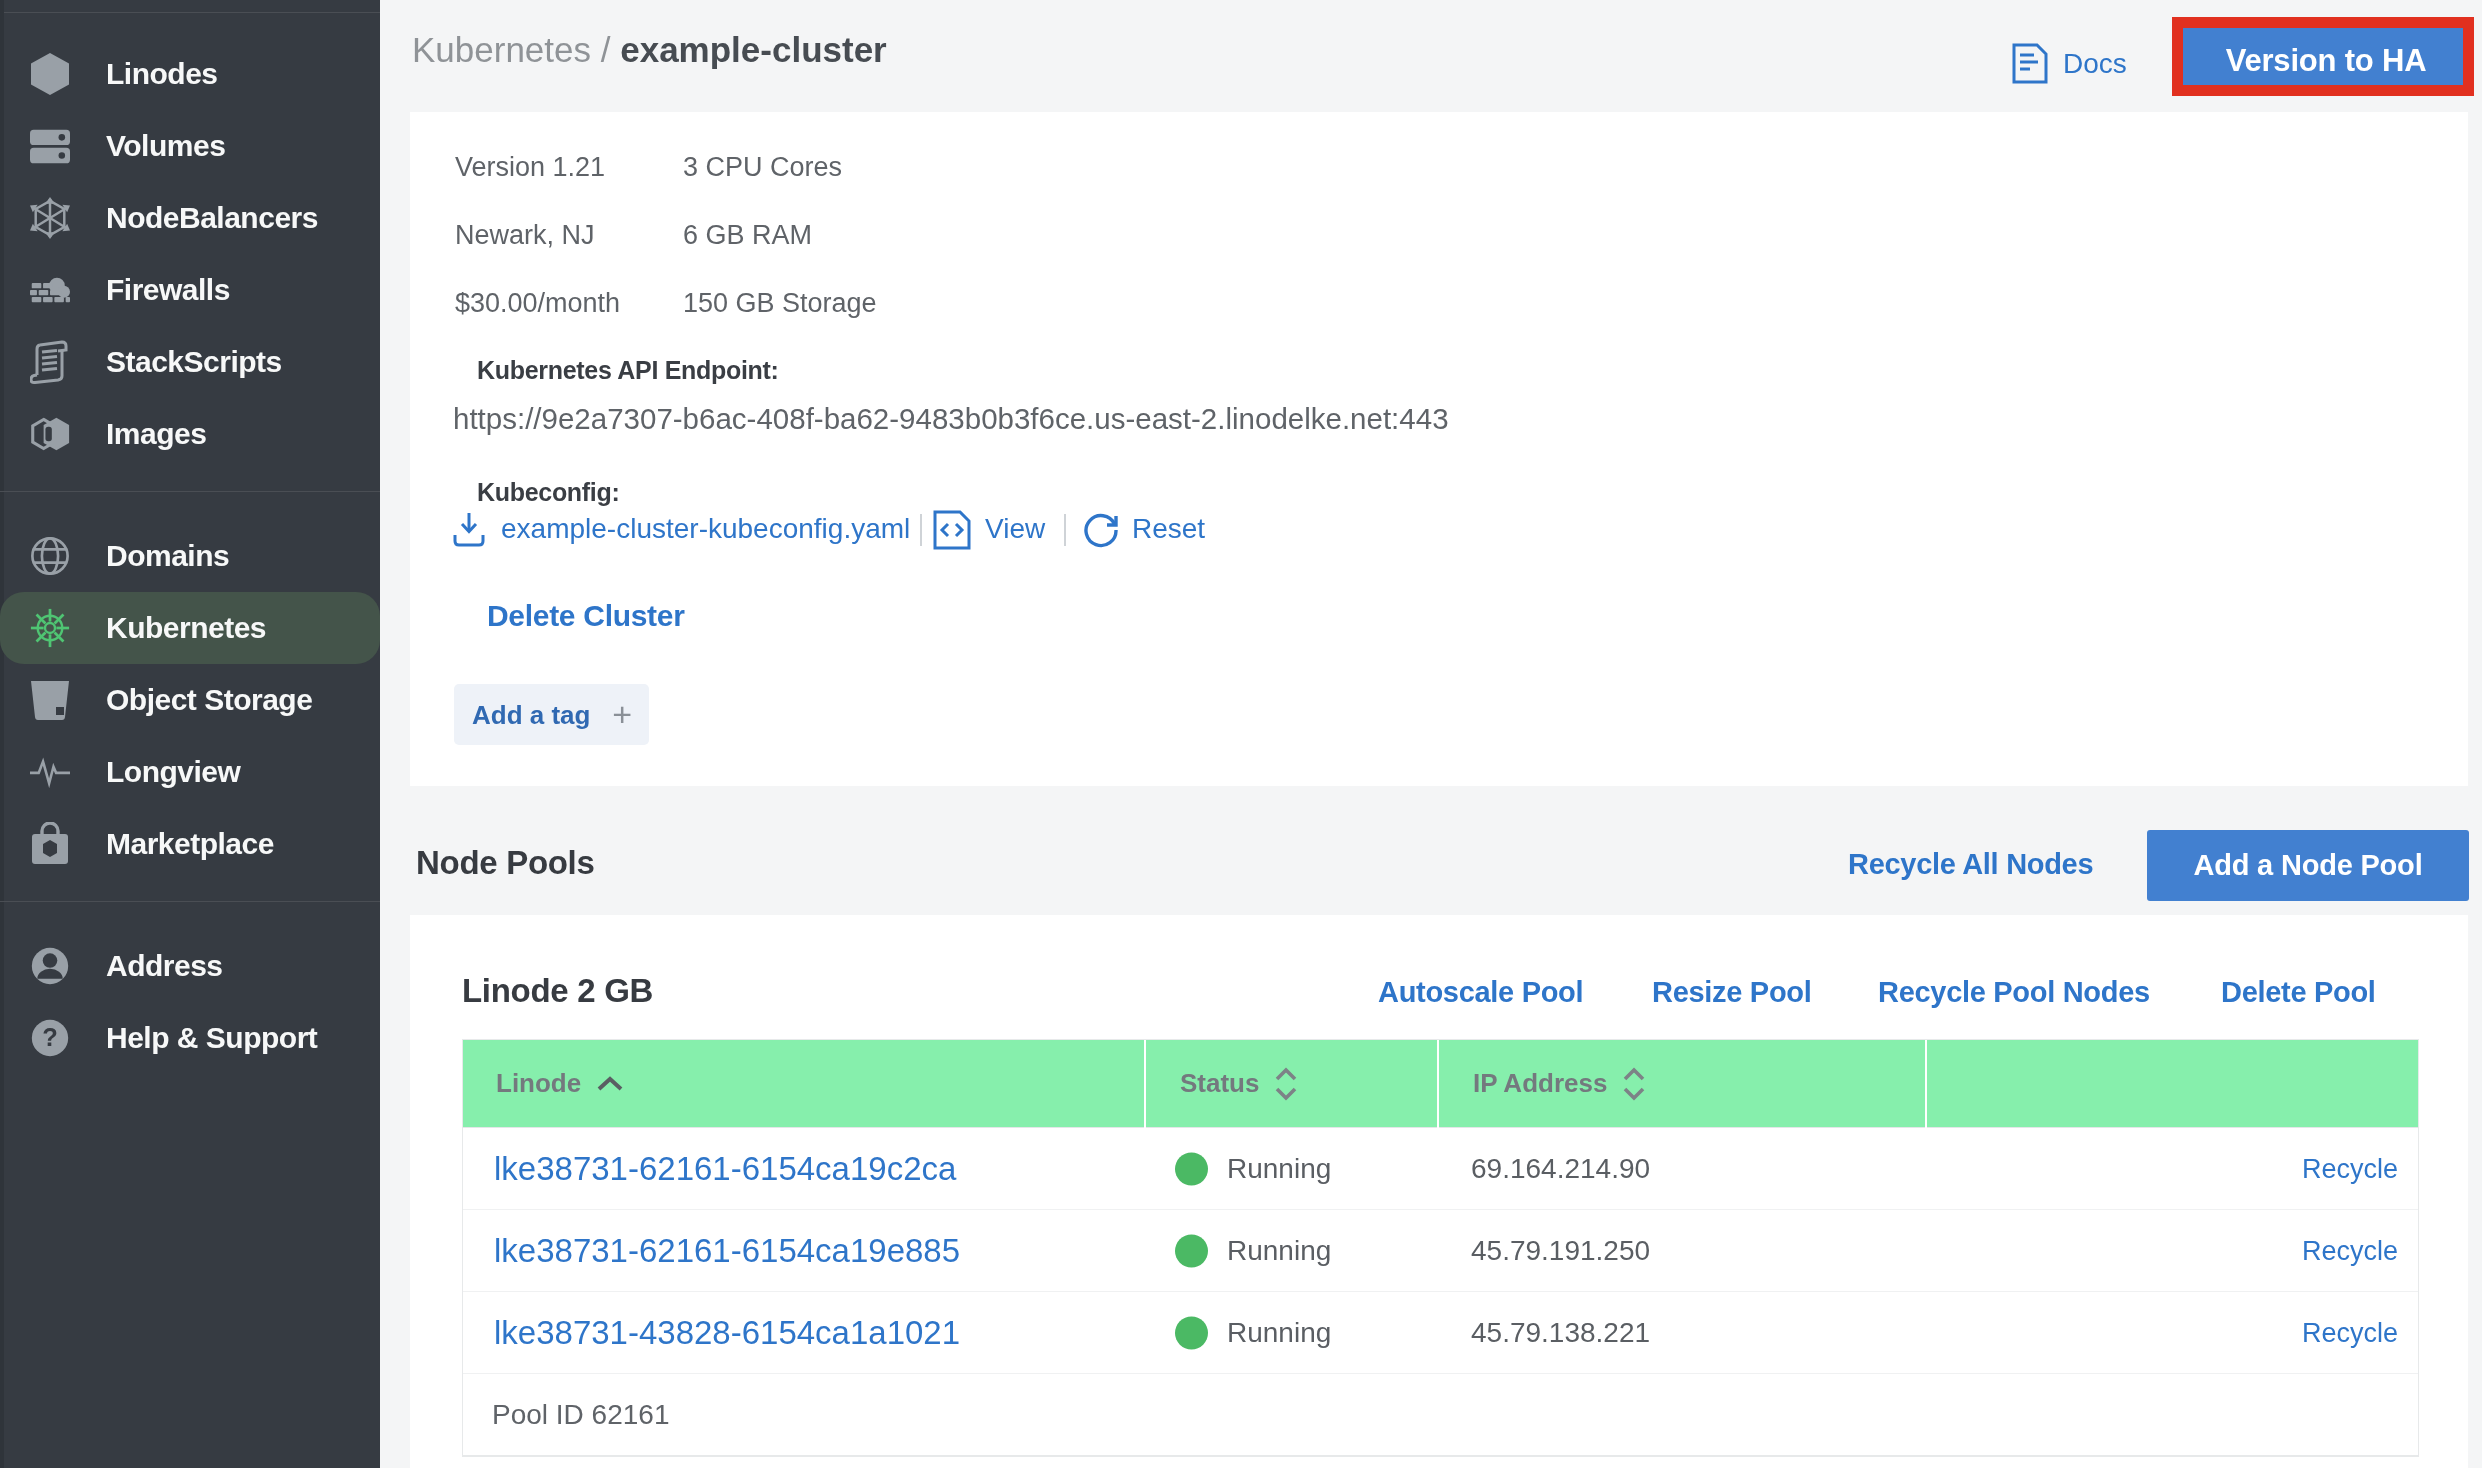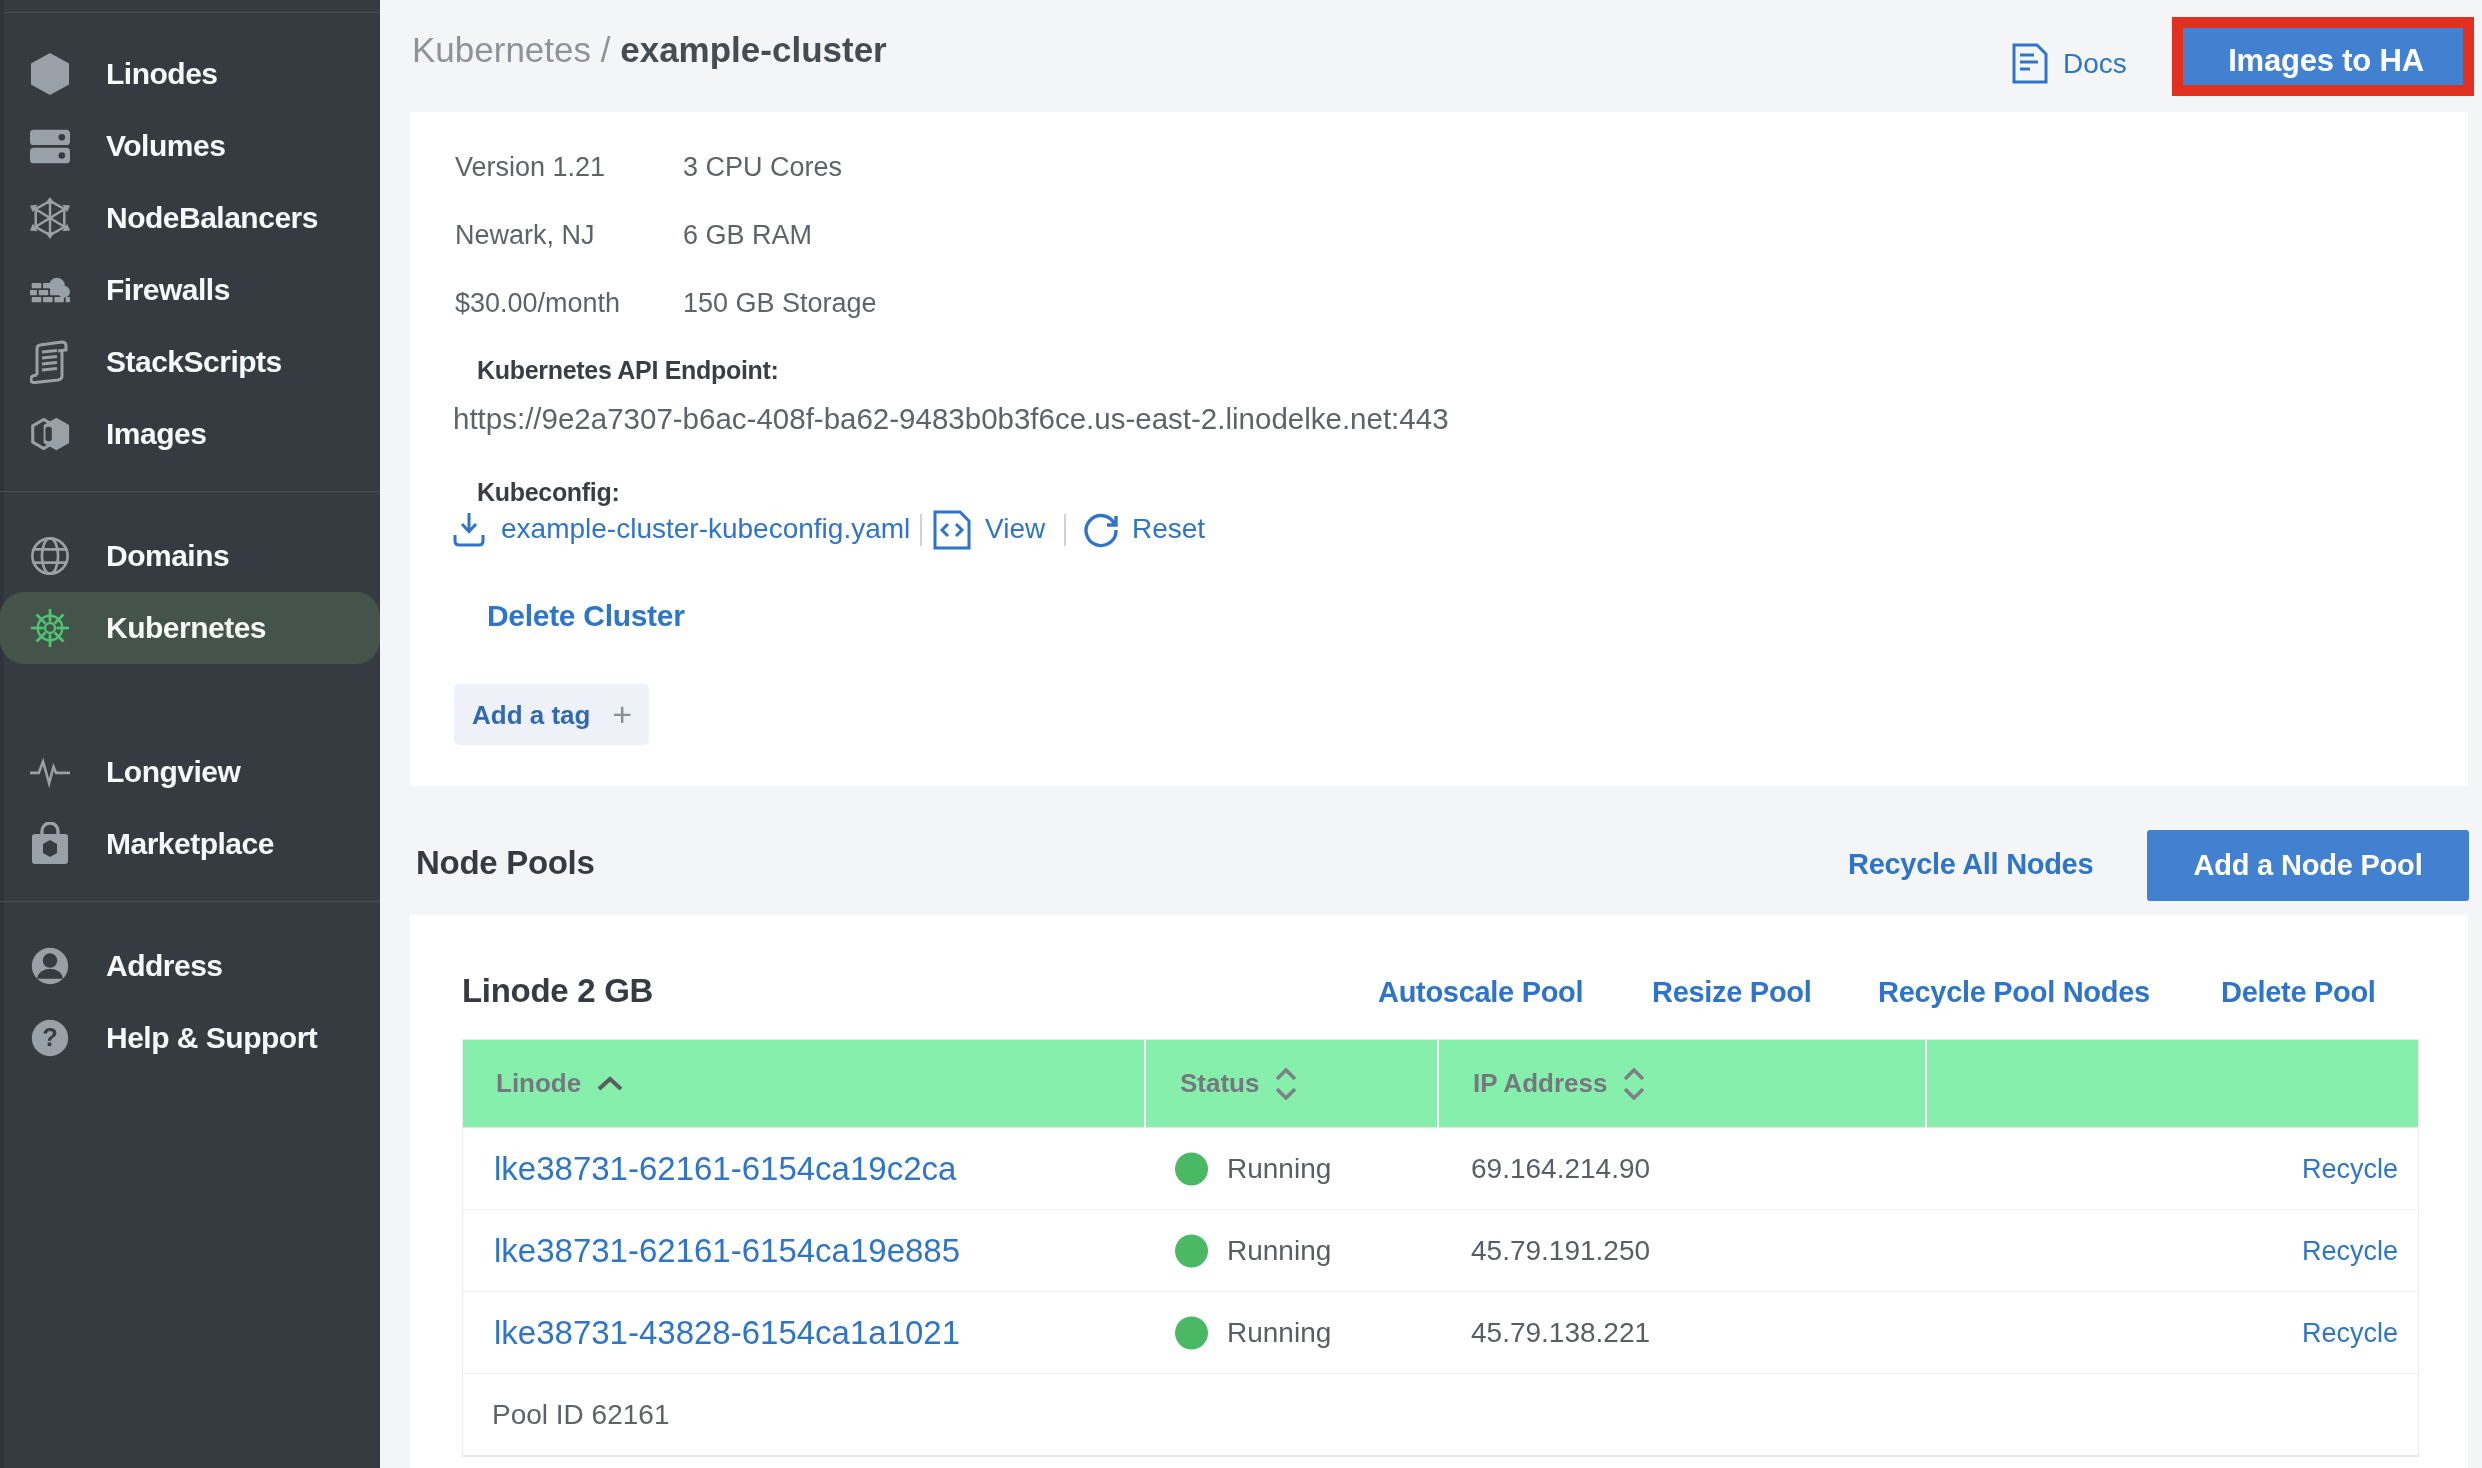--- a/index.html
+++ b/index.html
@@ -171,20 +171,29 @@
         <line x1="7.2" y1="7.2" x2="17" y2="17"></line>
             <line x1="27" y1="27" x2="36.8" y2="36.8"></line>
         <line x1="36.8" y1="7.2" x2="27" y2="17"></line>
             <line x1="17" y1="27" x2="7.2" y2="36.8"></line>
       </g>
       <circle cx="22" cy="22" r="5.5" fill="#44544a"></circle>
     </svg>
   </span>
       <span class="lbl">Kubernetes</span>
     </div>
+  <div class="navitem" style="top:664px;">
+      <span class="ic">
+    <svg width="40" height="42" viewBox="0 0 40 42" fill="#99a0a7">
+      <path d="M1,2 L39,2 L35,38 q-0.3,3 -3,3 L8,41 q-2.7,0 -3,-3 Z"></path>
+      <rect x="26" y="28" width="8" height="8" fill="#363b42"></rect>
+    </svg>
+  </span>
+      <span class="lbl">Object Storage</span>
+    </div>
   <div class="navitem" style="top:736px;">
       <span class="ic">
     <svg width="46" height="40" viewBox="0 0 46 40" fill="none" stroke="#99a0a7" stroke-width="3">
       <polyline points="0,21 10,21 15,8 22,33 27,14 30,21 46,21"></polyline>
     </svg>
   </span>
       <span class="lbl">Longview</span>
     </div>
   <div class="navitem" style="top:808px;">
       <span class="ic">
@@ -223,21 +232,21 @@
   <div id="docs">
     <svg width="36" height="41" viewBox="0 0 36 41" fill="none" stroke="#2e75c9" stroke-width="3">
       <path d="M2,2 L25,2 L34,11 L34,39 L2,39 Z"></path>
       <line x1="8" y1="12" x2="22" y2="12"></line>
         <line x1="8" y1="19" x2="26" y2="19"></line>
         <line x1="8" y1="26" x2="18" y2="26"></line>
     </svg>
     <span class="t">Docs</span>
   </div>
   <div id="redframe">
-      <span class="btxt">Images to HA</span>
+      <span class="btxt">Version to HA</span>
     </div>
 
   <div id="panel1">
     <span class="spec" style="left:45px; top:40px;">Version 1.21</span>
     <span class="spec" style="left:273px; top:40px;">3 CPU Cores</span>
     <span class="spec" style="left:45px; top:108px;">Newark, NJ</span>
     <span class="spec" style="left:273px; top:108px;">6 GB RAM</span>
     <span class="spec" style="left:45px; top:176px;">$30.00/month</span>
     <span class="spec" style="left:273px; top:176px;">150 GB Storage</span>
     <span class="h3" style="left:43px; top:244px;">Kubernetes API Endpoint:</span>

